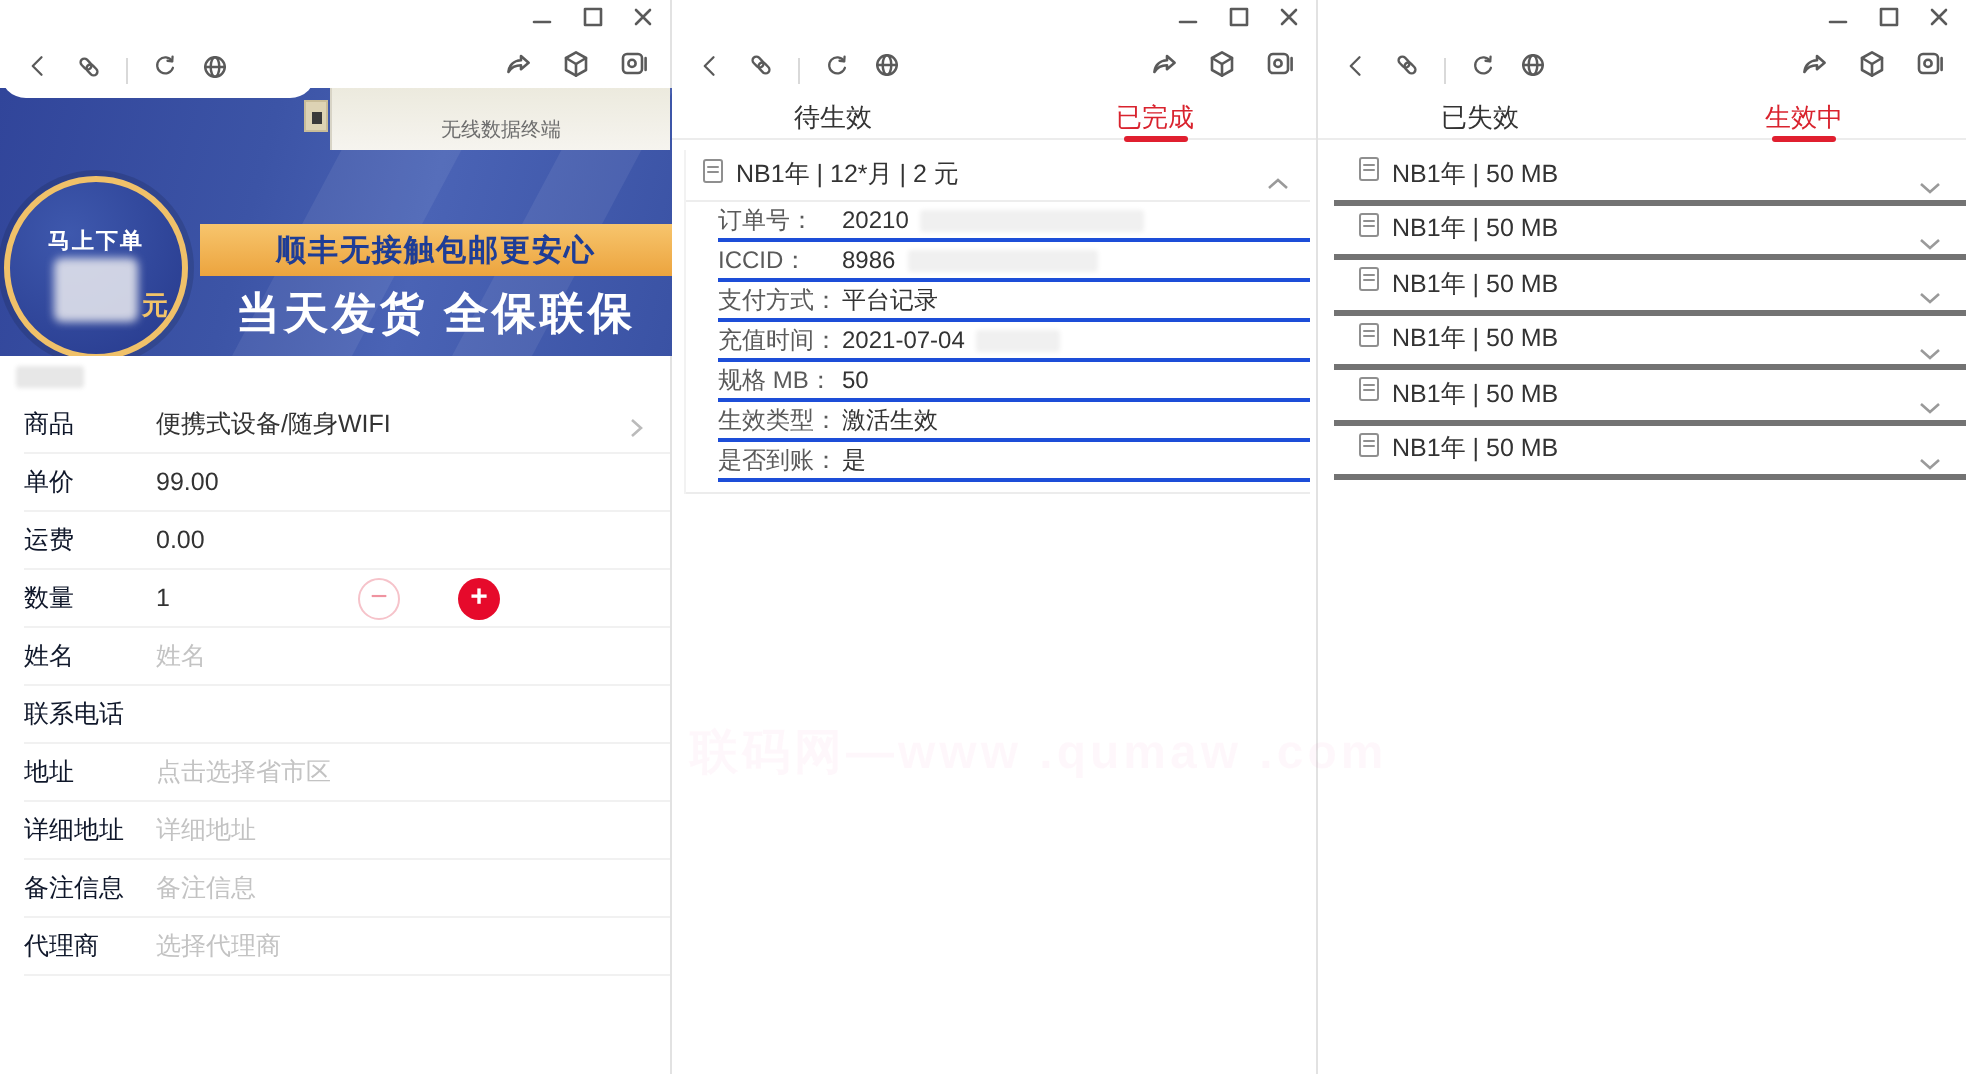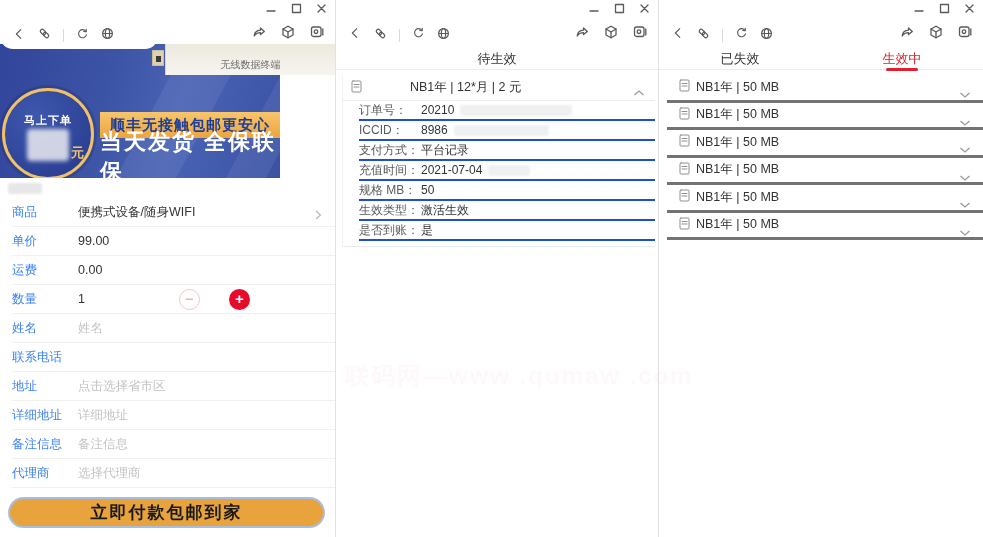--- a/index.html
+++ b/index.html
@@ -19,21 +19,21 @@
   .winctl svg { display:block; }
   .toolbar-right { position:absolute; top:24px; right:10px; display:flex; gap:13px; z-index:30; }
   .nav-icons { display:flex; align-items:center; gap:11px; padding-left:12px; height:100%; }
   .toolbar-plain { position:absolute; top:22px; left:0; height:26px; z-index:30; }
   .capsule { position:absolute; top:22px; left:0; width:158px; height:27px; background:#fff;
              border-radius:0 0 13px 13px; z-index:25; }
   .vdiv { width:1px; height:13px; background:#d9d9d9; }
   .icon { stroke:#5a5a5a; fill:none; stroke-width:1.3; stroke-linecap:round; stroke-linejoin:round; }
 
   
-  .banner { position:absolute; top:44px; left:0; width:280px; height:134px; overflow:hidden;
+  .banner { position:absolute; top:44px; left:0; width:336px; height:134px; overflow:hidden;
             background:linear-gradient(105deg,#31459a 0%,#3c54a6 38%,#4a63b5 62%,#3a52a4 100%); }
   .streak { position:absolute; background:rgba(255,255,255,0.07); transform:skewX(-28deg); }
   .photo-frag { position:absolute; top:44px; left:165px; right:0; height:31px; z-index:6;
                 background:linear-gradient(#eceade,#f6f4ef); border-left:1px solid #d8d4c6; }
   .photo-frag .cap { position:absolute; bottom:3px; left:0; right:0; text-align:center;
                      font-size:10px; color:#6e6e6e; }
   .photo-frag .bit { position:absolute; left:-14px; top:6px; width:12px; height:16px;
                      background:#ddd3b4; border:1px solid #c9bd99; }
   .photo-frag .bit::after{ content:""; position:absolute; left:3px; top:5px; width:5px; height:6px; background:#3a3a3a; }
   .badge { position:absolute; left:2px; top:44px; width:92px; height:92px; border-radius:50%;
@@ -47,21 +47,21 @@
   .ribbon { position:absolute; left:100px; right:0; top:68px; height:26px;
             background:linear-gradient(#f7c56d,#eca43e); display:flex; align-items:center; justify-content:center; }
   .ribbon span { color:#1e3d96; font-size:15px; font-weight:bold; letter-spacing:1px; }
   .headline { position:absolute; left:100px; right:0; top:96px; height:34px; display:flex;
               align-items:center; justify-content:center; color:#fff; font-size:22px; font-weight:bold; letter-spacing:2px; }
   .blur-chip { position:absolute; left:8px; top:183px; width:34px; height:11px; border-radius:2px;
                background:#e7e7e7; filter:blur(1px); }
   .form { position:absolute; top:198px; left:0; right:0; }
   .frow { position:relative; height:29px; margin:0 0 0 12px; padding-right:12px;
           border-bottom:1px solid #f1f1f1; display:flex; align-items:center; }
-  .frow .lab { width:66px; font-size:12.5px; color:#3b82f6; }
+  .frow .lab { width:66px; font-size:12.5px; color:#0f172a; }
   .frow .val { font-size:12.5px; color:#333; }
   .frow .ph  { font-size:12.5px; color:#c3c3c3; }
   .chev-r { position:absolute; right:12px; top:9px; }
   .minus-btn { position:absolute; left:167px; top:4px; width:21px; height:21px; border-radius:50%;
                border:1px solid #f6c3ca; color:#ef93a0; font-size:15px; line-height:18px; text-align:center;
                background:#fff; }
   .plus-btn { position:absolute; left:217px; top:4px; width:21px; height:21px; border-radius:50%;
               background:#e60a2b; color:#fff; font-size:15px; line-height:20px; text-align:center; font-weight:bold; }
   .pay-btn { position:absolute; left:8px; right:10px; top:497px; height:31px; border-radius:17px;
              background:#e8a33c; border:2px solid #a9bedd; color:#191919; font-size:17px; font-weight:bold;
@@ -71,21 +71,21 @@
   .tabs { position:absolute; top:48px; left:0; right:0; height:22px; display:flex; border-bottom:1px solid #ececec; }
   .tab { flex:1; position:relative; display:flex; align-items:center; justify-content:center;
          font-size:13px; color:#333; }
   .tab.active { color:#d9232e; }
   .tab.active::after { content:""; position:absolute; bottom:-2px; left:50%; transform:translateX(-50%);
                        width:32px; height:3px; background:#e01f2f; border-radius:2px; }
 
   
   .card { position:absolute; top:75px; left:6px; right:3px; border-left:1px solid #f2f2f2; }
   .card-head { position:relative; height:26px; display:flex; align-items:center; padding-left:8px;
-               border-bottom:1px solid #ededed;gap:42px; }
+               border-bottom:1px solid #ededed; }
   .card-head .t { margin-left:6px; font-size:12.5px; color:#333; }
   .card-head .chev { position:absolute; right:10px; top:8px; }
   .details { padding-left:16px; }
   .drow { height:20px; display:flex; align-items:center; border-bottom:2px solid #1d4ed8; }
   .drow .dl { width:62px; font-size:12px; color:#5a5a5a; }
   .drow .dv { font-size:12px; color:#333; }
   .redact { display:inline-block; height:11px; border-radius:2px; background:#f0f0f0; filter:blur(1px);
             margin-left:6px; vertical-align:middle; }
   .card-foot { height:6px; border-bottom:1px solid #ececec; }
 
@@ -223,21 +223,20 @@
       <div class="frow">
         <span class="lab">备注信息</span>
         <span class="ph">备注信息</span>
       </div>
       <div class="frow">
         <span class="lab">代理商</span>
         <span class="ph">选择代理商</span>
       </div>
     </div>
 
-    <div class="pay-btn">立即付款包邮到家</div>
   </div>
 
   <div class="win b" id="win-mid">
     <div class="titlebar">
       <div class="winctl">
         <span>
             <svg width="11" height="11" viewBox="0 0 11 11">
               <line x1="1" y1="8" x2="9" y2="8" class="icon"></line>
             </svg>
           </span>
@@ -287,20 +286,21 @@
           </svg></span>
       <span><svg width="16" height="16" viewBox="0 0 16 16" class="icon">
             <rect x="2.5" y="3" width="9.5" height="9.5" rx="2"></rect>
             <circle cx="7" cy="7.7" r="1.8"></circle>
             <path d="M13.8 5 v6"></path>
           </svg></span>
     </div>
 
     <div class="tabs">
       <div class="tab">待生效</div>
+      <div class="tab active">已完成</div>
     </div>
 
     <div class="card">
       <div class="card-head">
         <span><svg width="11" height="13" viewBox="0 0 11 13" class="icon" style="stroke:#8f8f8f;stroke-width:1">
               <rect x="1" y="1" width="9" height="11" rx="1"></rect>
               <line x1="3" y1="4.5" x2="8" y2="4.5"></line>
               <line x1="3" y1="7" x2="8" y2="7"></line>
             </svg></span>
         <span class="t">NB1年 | 12*月 | 2 元</span>

